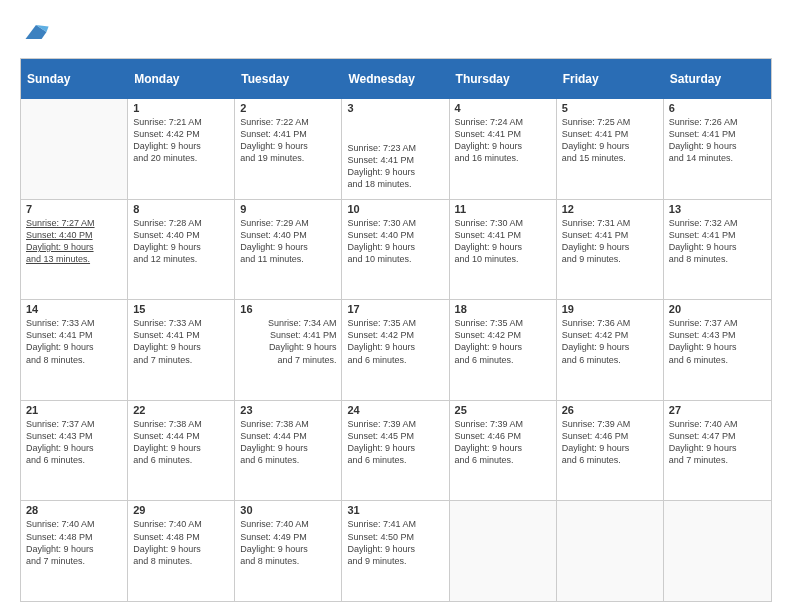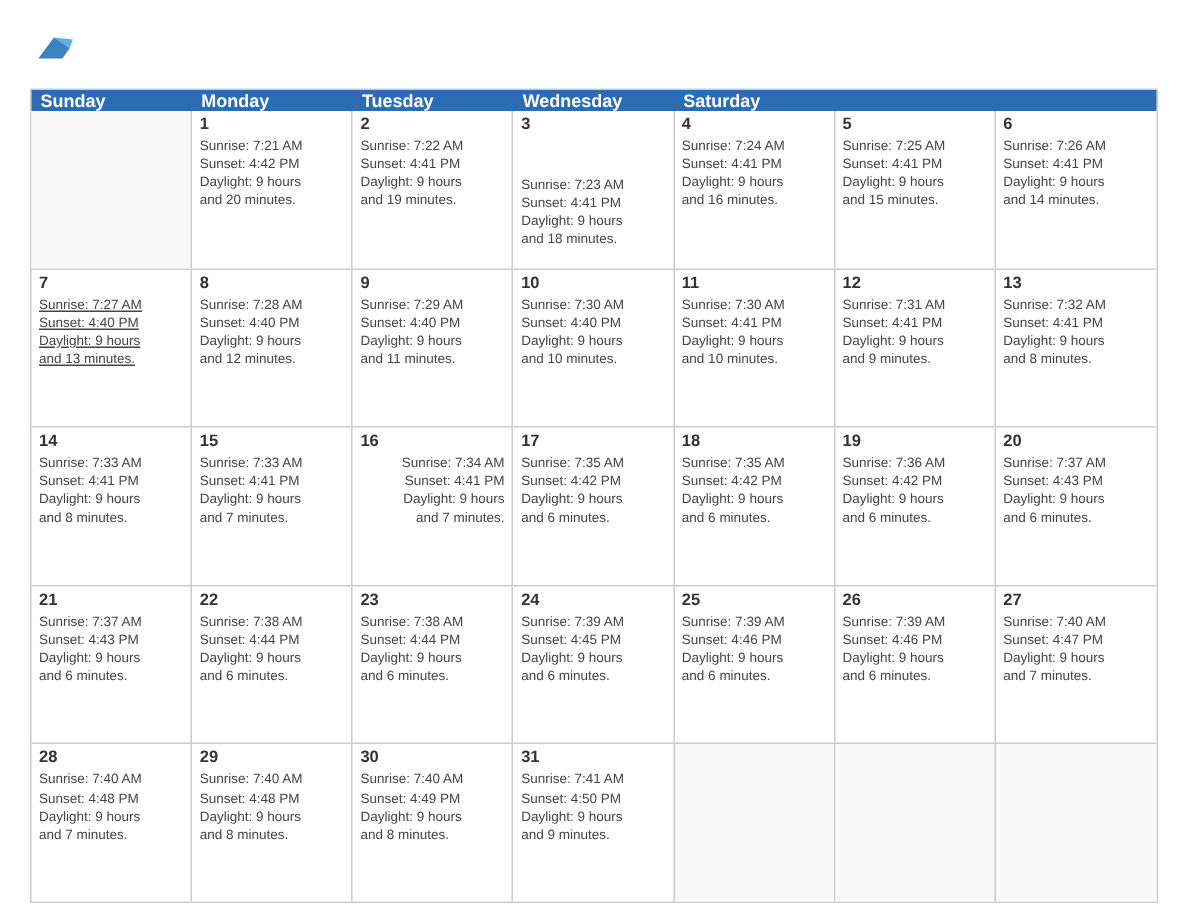--- a/index.html
+++ b/index.html
@@ -59,21 +59,21 @@
     }
     .cal-header {
       display: grid;
       grid-template-columns: repeat(7, 1fr);
       background: #2a6db5;
     }
     .cal-header-cell {
       color: #fff;
       font-size: 12px;
       font-weight: bold;
-      padding: 0 6px;
+      padding: 13px 6px;
       text-align: left;
     }
     .cal-body {
       flex: 1;
       display: flex;
       flex-direction: column;
     }
     .cal-row {
       display: grid;
       grid-template-columns: repeat(7, 1fr);
@@ -130,20 +130,22 @@
       <div class="subtitle"></div>
     </div>
   </div>
 
   <div class="calendar">
     <div class="cal-header">
     <div class="cal-header-cell">Sunday</div>
         <div class="cal-header-cell">Monday</div>
         <div class="cal-header-cell">Tuesday</div>
         <div class="cal-header-cell">Wednesday</div>
+        <div class="cal-header-cell">Thursday</div>
+        <div class="cal-header-cell">Friday</div>
         <div class="cal-header-cell">Saturday</div>
       </div>
     <div class="cal-body">
     <div class="cal-row">
           <div class="cal-cell empty"></div>
           <div class="cal-cell">
             <div class="day-num">1</div>
             <div class="day-info" style="white-space: pre-line;">Sunrise: 7:21 AM
 Sunset: 4:42 PM
 Daylight: 9 hours

